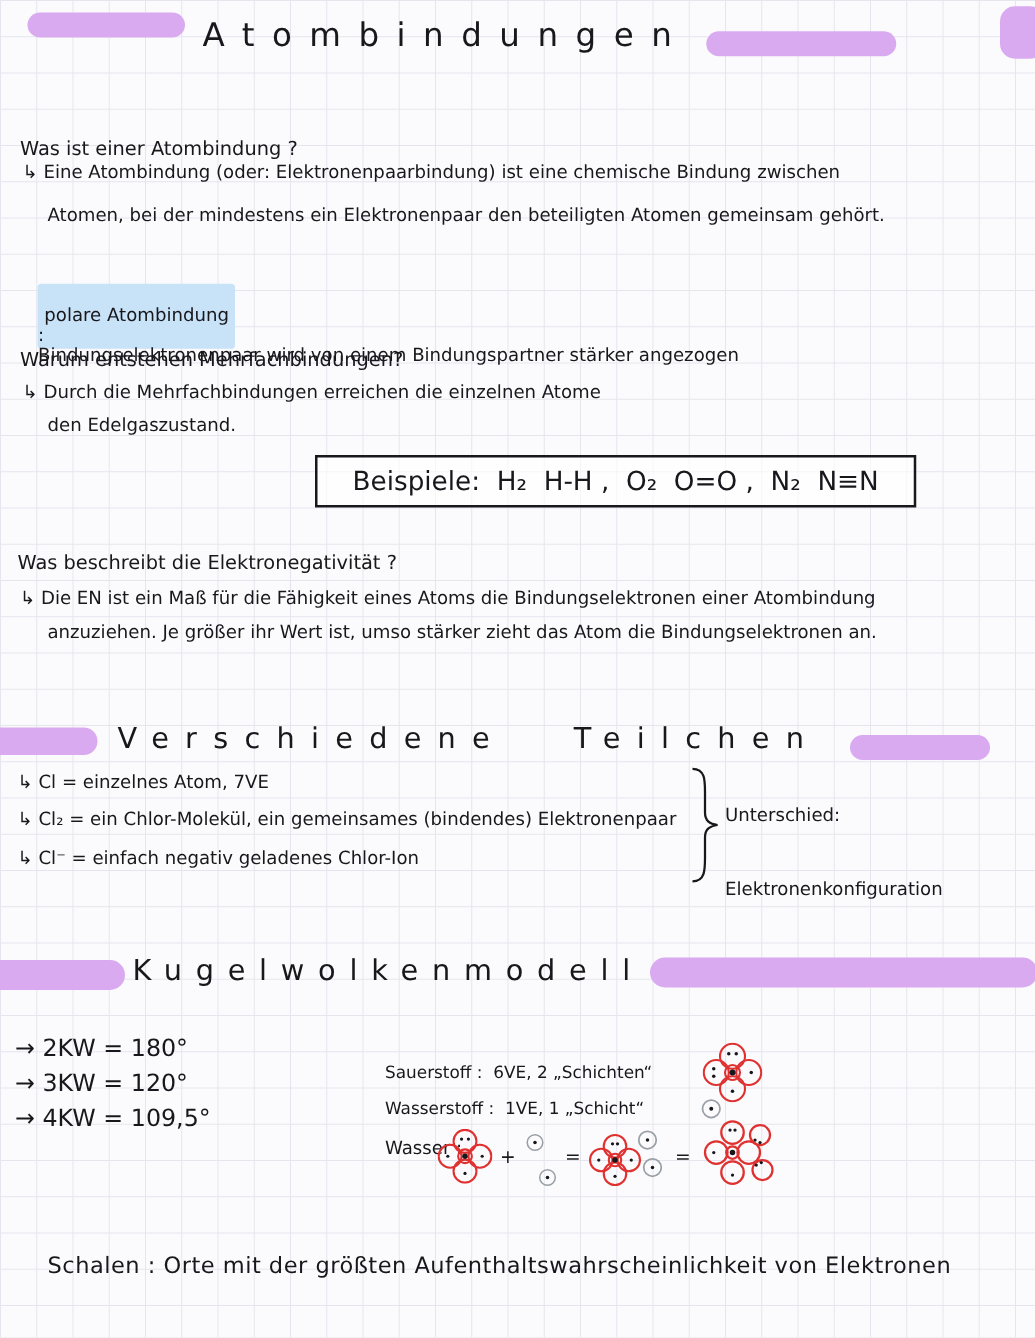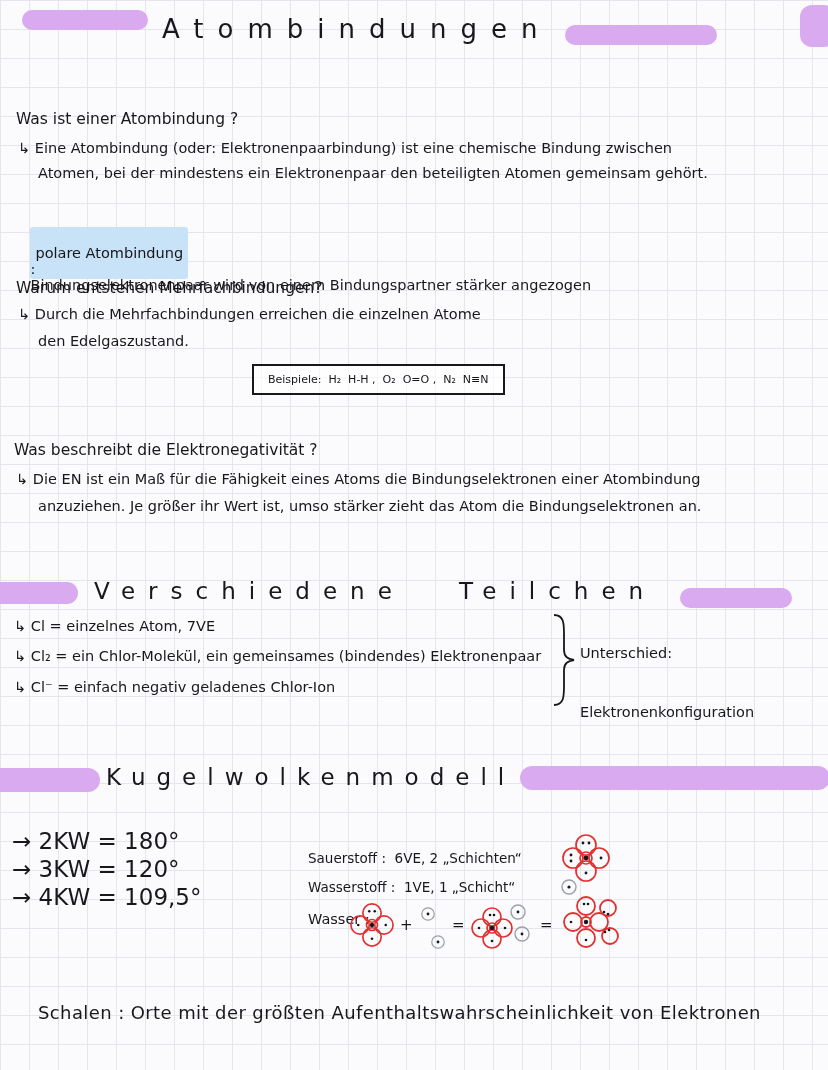--- a/index.html
+++ b/index.html
@@ -16,37 +16,37 @@
   }
   .abs { position:absolute; white-space:pre; }
   .pill { position:absolute; background:var(--highlight-purple,#d9aaf0); border-radius:12px; }
   .hl-blue { background:var(--highlight-blue,#c8e2f7); padding:18px 5px; border-radius:3px; }
   .title { font-size:26px; letter-spacing:14px; }
   .h2 { font-size:23px; letter-spacing:13px; word-spacing:34px; }
   .h3 { font-size:23px; letter-spacing:11px; }
   .q { font-size:15.5px; }
   .body { font-size:14.5px; }
   .small { font-size:13.5px; }
-  .box { position:absolute; border:2px solid var(--ink,#17171c); padding:7px 14px; font-size:11px; white-space:pre; background:rgba(255,255,255,0.65); }
-  .kw { font-size:23px; }
+  .box { position:absolute; border:2px solid var(--ink,#17171c); padding:7px 28px; font-size:21px; white-space:pre; background:rgba(255,255,255,0.65); }
+  .kw { font-size:19px; }
   .op { font-size:15px; }
   .schalen { font-size:18px; letter-spacing:0.4px; }
 </style>
 </head>
 <body>
 
 <div class="page">
 
   <div class="pill" style="left:22px;top:10px;width:126px;height:20px;"></div>
   <div class="abs title" style="left:162px;top:14px;">Atombindungen</div>
   <div class="pill" style="left:565px;top:25px;width:152px;height:20px;"></div>
   <div class="pill" style="left:800px;top:5px;width:36px;height:42px;"></div>
 
   <div class="abs q" style="left:16px;top:110px;">Was ist einer Atombindung ?</div>
-  <div class="abs body" style="left:18px;top:140px;">↳ Eine Atombindung (oder: Elektronenpaarbindung) ist eine chemische Bindung zwischen</div>
+  <div class="abs body" style="left:18px;top:130px;">↳ Eine Atombindung (oder: Elektronenpaarbindung) ist eine chemische Bindung zwischen</div>
   <div class="abs body" style="left:38px;top:165px;">Atomen, bei der mindestens ein Elektronenpaar den beteiligten Atomen gemeinsam gehört.</div>
 
   <div class="abs body" style="left:12px;top:229px;">
     <span class="hl-blue">polare Atombindung</span>
     <span>:</span>
     <span>Bindungselektronenpaar wird von einem Bindungspartner stärker angezogen</span>
   </div>
 
   <div class="abs q" style="left:16px;top:279px;">Warum entstehen Mehrfachbindungen?</div>
   <div class="abs body" style="left:18px;top:306px;">↳ Durch die Mehrfachbindungen erreichen die einzelnen Atome</div>

